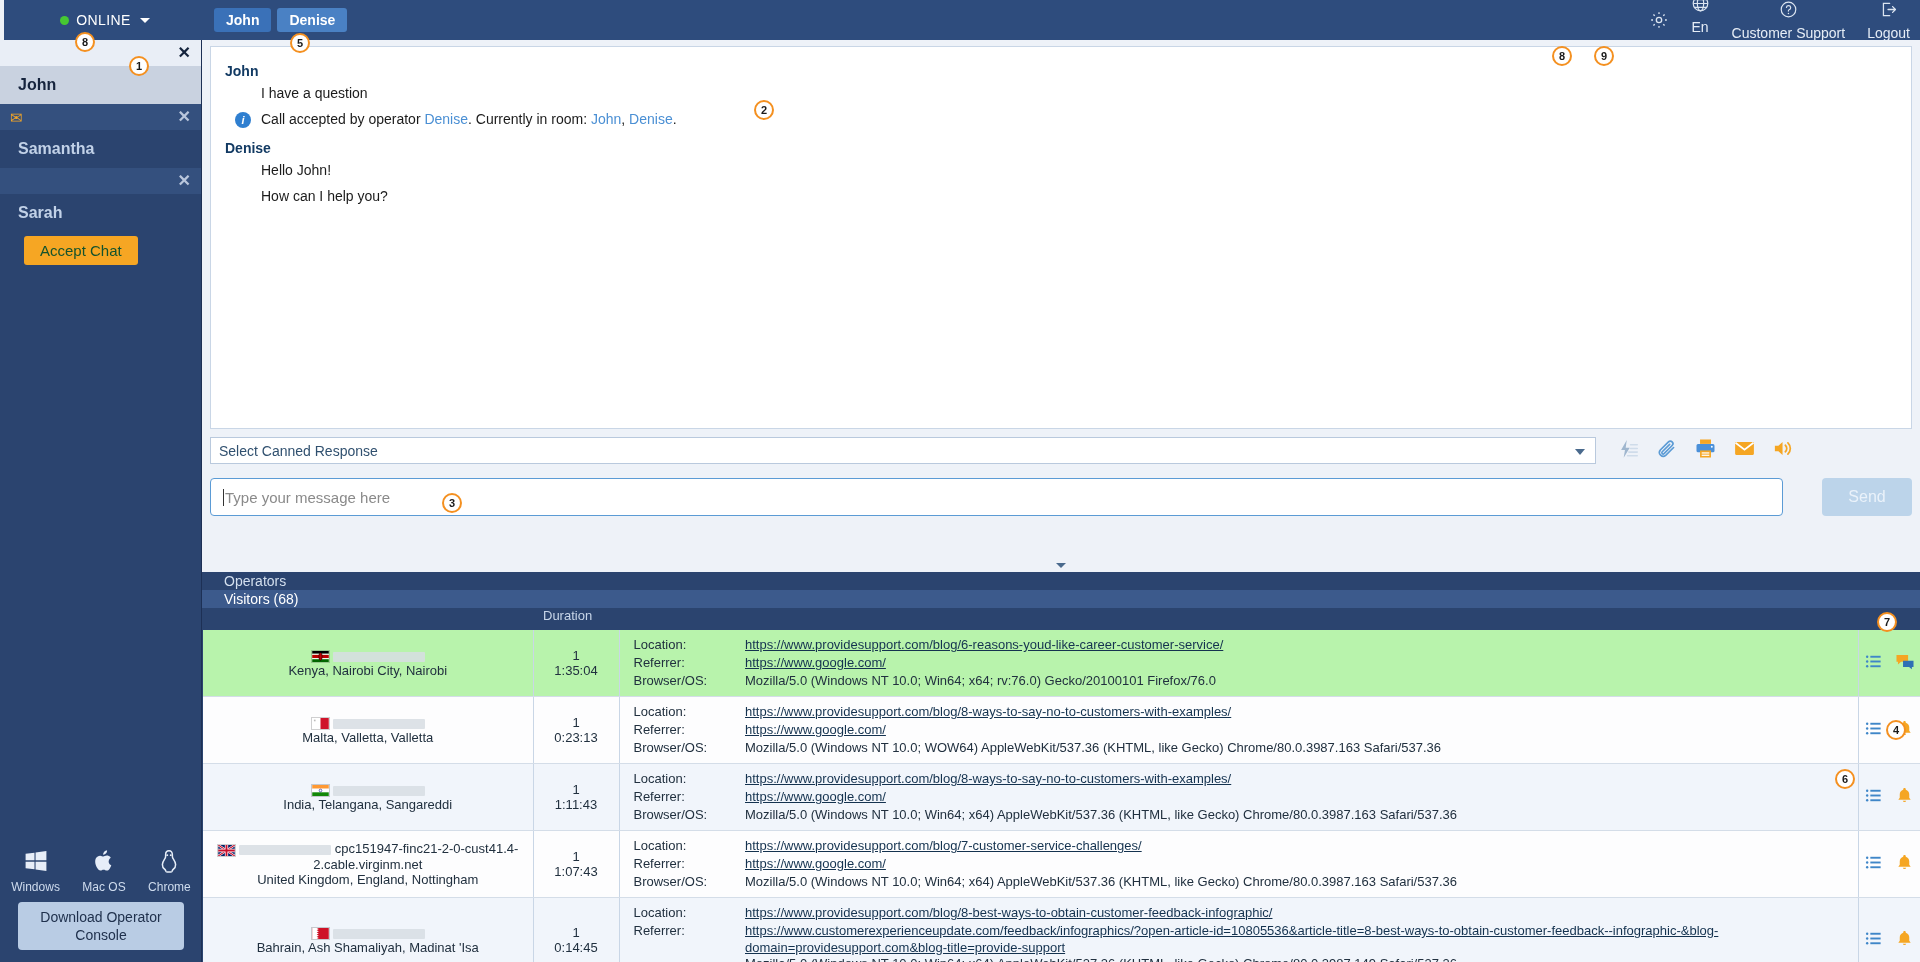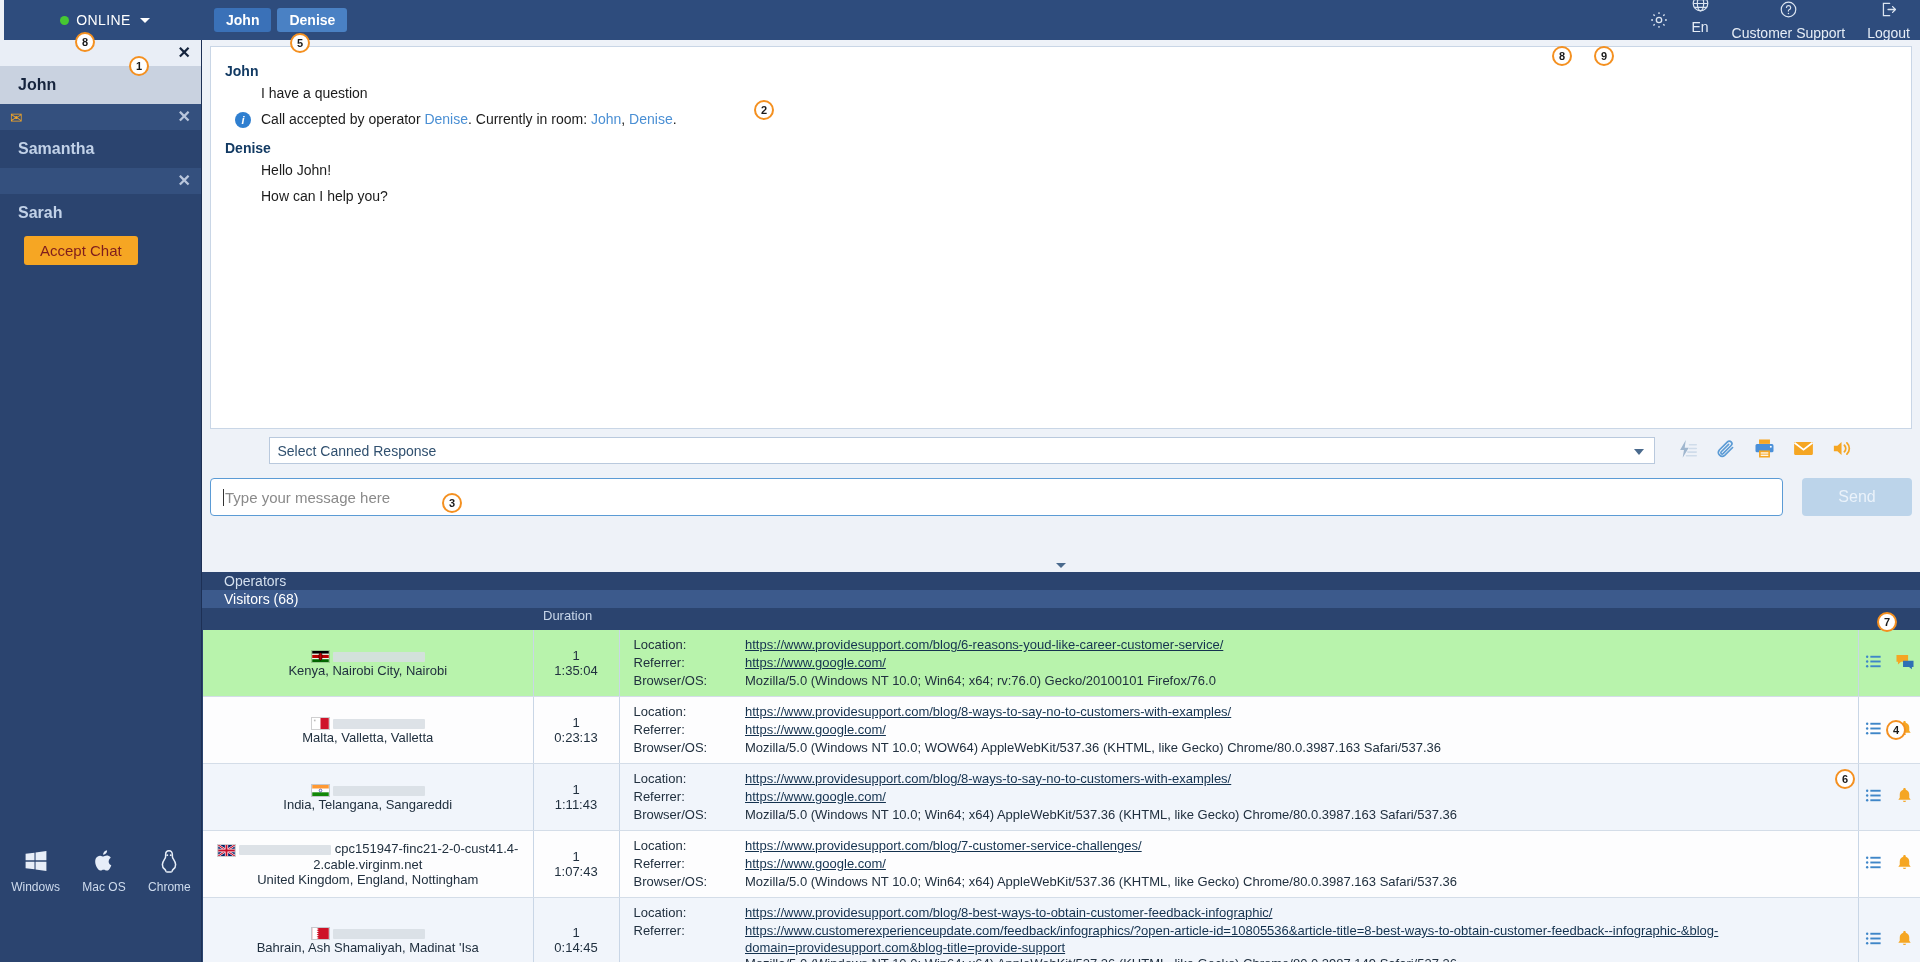--- a/index.html
+++ b/index.html
@@ -50,21 +50,21 @@
   .entry-active .namebox{ background:#c9d2e0; }
   .entry-active .namebox span{ color:#16243d; }
   .entry-idle .bar{ background:#34507e; }
   .entry-idle .namebox{ background:#2b446f; }
   .entry-idle .namebox span{ color:#c2d2e8; }
   .x-close{ font-size:16px; font-weight:bold; line-height:1; cursor:pointer;}
   .x-dark{ color:#14233c;}
   .x-light{ color:#b9c6dc;}
   .mail-ico{ color:#f0a428; font-size:15px; line-height:1;}
   .accept-btn{
-    margin:4px 0 0 24px; background:#f6a623; color:#7f1d1d; border:none;
+    margin:4px 0 0 24px; background:#f6a623; color:#14532d; border:none;
     font-size:15px; padding:6px 16px; border-radius:3px; cursor:pointer;
     font-family:"Liberation Sans", sans-serif;
   }
   #os-row{
     position:absolute; left:0; bottom:68px; width:202px;
     display:flex; justify-content:space-around; color:#cfdcee; font-size:12px;
   }
   .os-item{ display:flex; flex-direction:column; align-items:center; gap:6px; cursor:pointer;}
   #dl-btn{
     position:absolute; left:18px; bottom:12px; width:166px; height:48px;
@@ -84,21 +84,21 @@
   }
   .msg-author{ font-weight:bold; color:#123a63; margin-top:6px;}
   .msg-body{ margin:6px 0 10px 36px; }
   .sysline{ display:flex; align-items:flex-start; gap:10px; margin:6px 0 12px 10px;}
   .info-ico{
     width:16px;height:16px;border-radius:50%;background:#2f7fd0;color:#fff;
     font-size:11px;font-style:italic;font-weight:bold;display:flex;
     align-items:center;justify-content:center; flex:0 0 auto; margin-top:1px;
   }
   .lnk{ color:#4a8fd4; }
-  #canned-row{ display:flex; align-items:center; gap:0; margin-top:8px;justify-content:center;}
+  #canned-row{ display:flex; align-items:center; gap:0; margin-top:8px;}
   #canned{
     width:1386px; height:27px; background:#fff; border:1px solid #b9c9dd;
     color:#30506f; font-size:14px; display:flex; align-items:center;
     padding:0 8px; position:relative; cursor:pointer;
   }
   #canned .dd-caret{
     position:absolute; right:10px; top:11px; width:0;height:0;
     border-left:5px solid transparent;border-right:5px solid transparent;
     border-top:6px solid #4a6a8d;
   }
@@ -107,21 +107,21 @@
   #msg-row{ display:flex; align-items:center; margin-top:14px; gap:0;}
   #msg-input{
     width:1573px; height:38px; border:1px solid #5b9bd5; border-radius:4px;
     background:#fff; display:flex; align-items:center; padding:0 12px;
     font-size:15px; color:#8a8a8a; position:relative;
   }
   #msg-input .caret{
     display:inline-block;width:1px;height:17px;background:#333;margin-right:1px;
   }
   #send-btn{
-    margin-left:auto; width:110px; height:38px; background:#bcd4ea; color:#eaf2fa;
+    margin-left:auto; width:90px; height:38px; background:#bcd4ea; color:#eaf2fa;
     border:none; border-radius:4px; font-size:16px; cursor:pointer;
     font-family:"Liberation Sans", sans-serif;
   }
   #grabber{
     position:absolute; left:202px; top:558px; width:1718px; height:14px;
     background:#eef2f8; display:flex; align-items:center; justify-content:center;
     cursor:ns-resize;
   }
   #grabber i{
     display:block; width:0;height:0;border-left:5px solid transparent;
@@ -279,20 +279,21 @@
     <div class="os-item">
       <svg width="26" height="26" viewBox="0 0 24 24">
         <path fill="none" stroke="#e7eef8" stroke-width="1.4" d="M12 2.6c-2.1 0-3.1 1.7-3.1 3.6 0 1.4.2 2.2-.5 3.3-1.1 1.7-2.5 3.7-2.5 5.8 0 2.4 1.1 3.6 1.9 4.1.8.5 1.2 1.4 1.3 2 .1.5.6.8 1.1.8h3.6c.5 0 1-.3 1.1-.8.1-.6.5-1.5 1.3-2 .8-.5 1.9-1.7 1.9-4.1 0-2.1-1.4-4.1-2.5-5.8-.7-1.1-.5-1.9-.5-3.3 0-1.9-1-3.6-3.1-3.6z"></path>
         <circle cx="10.4" cy="6.6" r="0.85" fill="#e7eef8"></circle>
         <circle cx="13.6" cy="6.6" r="0.85" fill="#e7eef8"></circle>
       </svg>
       <span>Chrome</span>
     </div>
   </div>
 
+  <div id="dl-btn">Download Operator Console</div>
 </div>
 
 <div id="chatpanel">
 
   <div id="transcript">
     <div class="msg-author">John</div>
     <div class="msg-body">I have a question</div>
 
     <div class="sysline">
       <span class="info-ico">i</span>

